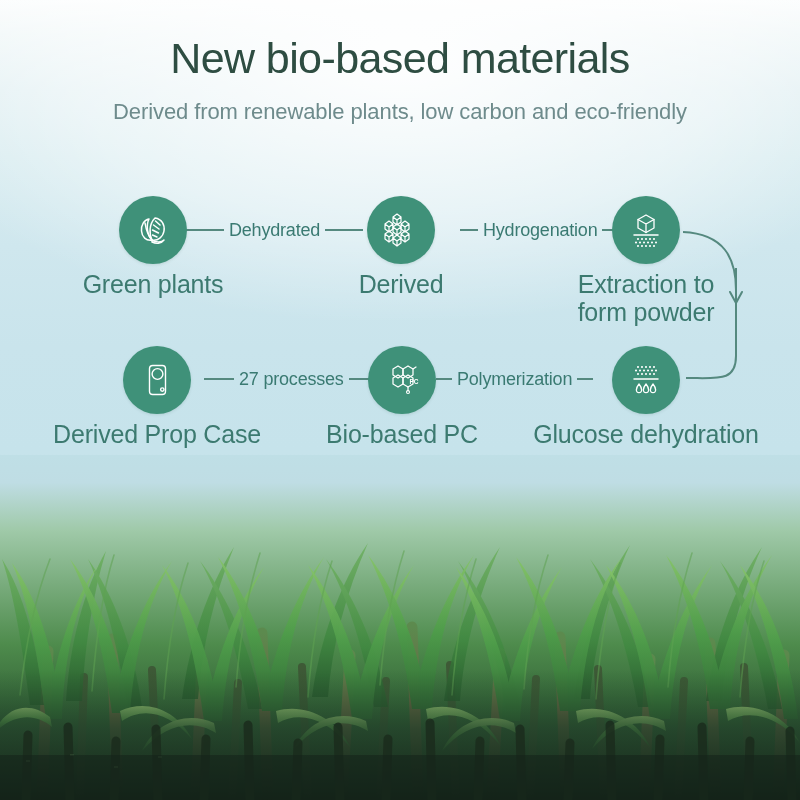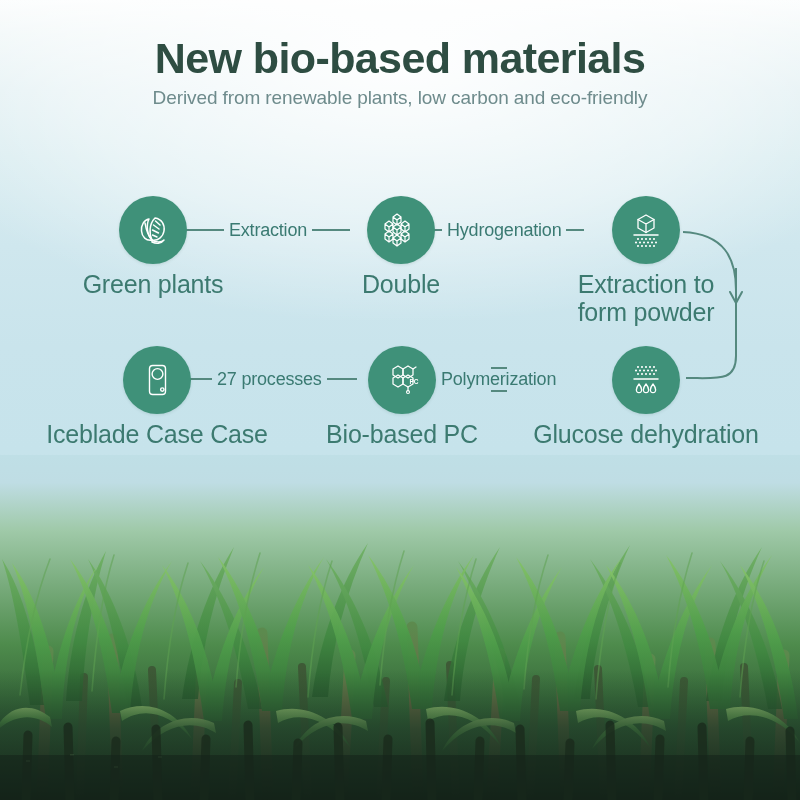--- a/index.html
+++ b/index.html
@@ -29,27 +29,27 @@
     background:radial-gradient(ellipse at 50% 50%, rgba(255,255,255,.95) 0%, rgba(255,255,255,.45) 45%, rgba(255,255,255,0) 72%);
   }
 
   
   .mtn { position:absolute; left:0; bottom:0; width:800px; height:560px; }
 
   
   .head { position:absolute; left:0; top:0; width:800px; text-align:center; }
   .title {
     margin-top:35px;
-    font-size:43px; font-weight:bold; letter-spacing:-.6px;
+    font-size:43px; font-weight:normal; letter-spacing:-.6px;
     color:#2e4d42;
     line-height:1.08;
   }
   .subtitle {
-    margin-top:6px;
-    font-size:19px; color:#6e8b8c; letter-spacing:-.1px;
+    margin-top:18px;
+    font-size:22px; color:#6e8b8c; letter-spacing:-.1px;
   }
 
   
   .flow { position:absolute; left:0; top:0; width:800px; height:470px; }
   .node { position:absolute; width:0; height:0; }
   .bubble {
     position:absolute; left:-34px; top:-34px;
     width:68px; height:68px; border-radius:50%;
     background:#3f9179;
     display:flex; align-items:center; justify-content:center;
@@ -126,37 +126,37 @@
 
   <div class="head">
     <div class="title">New bio-based materials</div>
     <div class="subtitle">Derived from renewable plants, low carbon and eco-friendly</div>
   </div>
 
   <div class="flow">
 
     <div class="conn" style="left:186px; top:218px;">
       <div class="ln" style="width:38px;"></div>
-      <div class="ctext">Extraction</div>
+      <div class="ctext">Dehydrated</div>
       <div class="ln" style="width:38px;"></div>
     </div>
 
-    <div class="conn" style="left:424px; top:218px;">
+    <div class="conn" style="left:460px; top:218px;">
       <div class="ln" style="width:18px;"></div>
       <div class="ctext">Hydrogenation</div>
       <div class="ln" style="width:18px;"></div>
     </div>
 
-    <div class="conn" style="left:436px; top:367px;flex-direction:column;">
+    <div class="conn" style="left:436px; top:367px;">
       <div class="ln" style="width:16px;"></div>
       <div class="ctext">Polymerization</div>
       <div class="ln" style="width:16px;"></div>
     </div>
 
-    <div class="conn" style="left:182px; top:367px;">
+    <div class="conn" style="left:204px; top:367px;">
       <div class="ln" style="width:30px;"></div>
       <div class="ctext">27 processes</div>
       <div class="ln" style="width:30px;"></div>
     </div>
 
     <svg class="arrowsvg" viewBox="0 0 800 470">
       <path d="M683,232 C724,234 736,258 736,290 L736,356 C736,382 718,378 686,378" fill="none" stroke="#55897f" stroke-width="2"></path>
       <path d="M730,292 L736,303 L742,292" fill="none" stroke="#55897f" stroke-width="2" stroke-linecap="round" stroke-linejoin="round"></path>
       <line x1="736" y1="268" x2="736" y2="300" stroke="#55897f" stroke-width="2"></line>
     </svg>
@@ -201,21 +201,21 @@
             <g transform="translate(21,22)">
                 <path d="M0 3 L4 0 L8 3 L4 6 Z M0 3 L0 8 L4 11 L4 6 Z M8 3 L8 8 L4 11 L4 6 Z"></path>
               </g>
 
             <g transform="translate(13,26)">
                 <path d="M0 3 L4 0 L8 3 L4 6 Z M0 3 L0 8 L4 11 L4 6 Z M8 3 L8 8 L4 11 L4 6 Z"></path>
               </g>
           </g>
         </svg>
       </div>
-      <div class="nlabel">Double</div>
+      <div class="nlabel">Derived</div>
     </div>
 
     <div class="node" style="left:646px; top:230px;">
       <div class="bubble">
         <svg width="42" height="42" viewBox="0 0 42 42">
           <g fill="none" stroke="#ffffff" stroke-width="1.3" stroke-linejoin="round" stroke-linecap="round">
             <path d="M21 6 L29 10.5 L29 19 L21 23.5 L13 19 L13 10.5 Z"></path>
             <path d="M13 10.5 L21 15 L29 10.5 M21 15 L21 23.5"></path>
             <line x1="9" y1="26" x2="33" y2="26" stroke-width="1.5"></line>
           </g>
@@ -246,21 +246,21 @@
     <div class="node" style="left:157px; top:380px;">
       <div class="bubble">
         <svg width="40" height="40" viewBox="0 0 40 40">
           <g fill="none" stroke="#ffffff" stroke-width="1.4" stroke-linejoin="round">
             <rect x="12.5" y="5.5" width="16" height="29" rx="3.2"></rect>
             <circle cx="20.5" cy="14" r="5.4"></circle>
             <circle cx="25.3" cy="29.6" r="1.7"></circle>
           </g>
         </svg>
       </div>
-      <div class="nlabel">Iceblade Case Case</div>
+      <div class="nlabel">Derived Prop Case</div>
     </div>
 
     <div class="node" style="left:402px; top:380px;">
       <div class="bubble">
         <svg width="42" height="42" viewBox="0 0 42 42">
           <g fill="none" stroke="#ffffff" stroke-width="1.25" stroke-linejoin="round" stroke-linecap="round">
             <polygon points="12,10 17,7 22,10 22,16 17,19 12,16"></polygon>
             <polygon points="22,10 27,7 32,10 32,16 27,19 22,16"></polygon>
             <polygon points="12,19 17,16 22,19 22,25 17,28 12,25"></polygon>
             <polygon points="22,19 27,16 32,19 32,25 27,28 22,25"></polygon>

